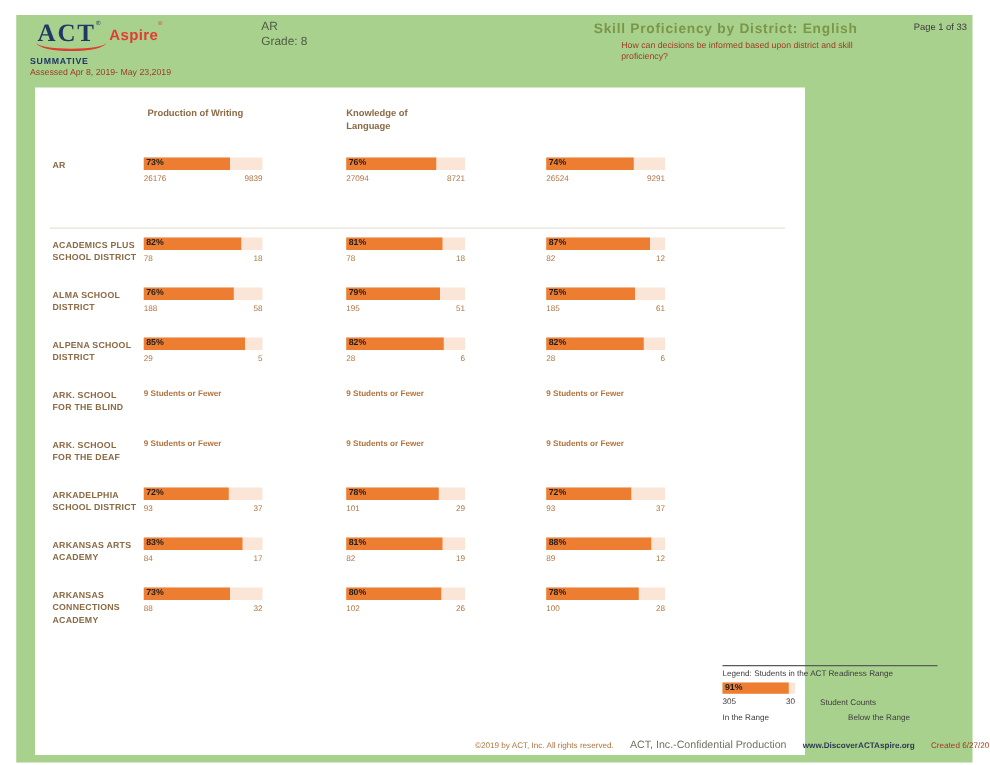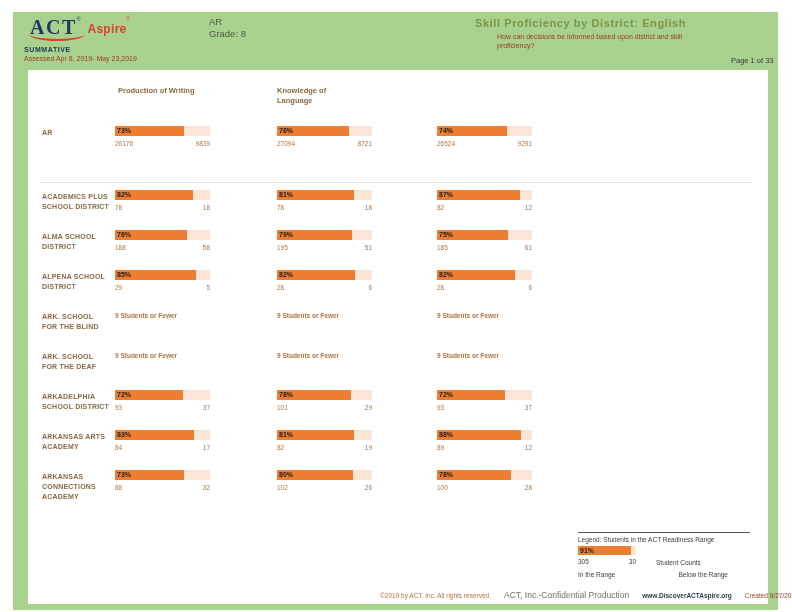--- a/index.html
+++ b/index.html
@@ -1,40 +1,40 @@
 <!DOCTYPE html>
 <html style="--green: #a9d18e; --orange: #ed7d31; --peach: #fbe5d6; --navy: #1f3864; --red: #e03c31; --darkred: #9e3b23; --olive: #7a9646; --brown: #8a6a45; --countbrown: #b07440; --hdrgray: #4e5b44;"><head>
 <meta charset="utf-8">
 <style>
   html,body{margin:0;padding:0;background:#fff;}
   .screen{position:relative;width:792px;height:612px;background:#ffffff;
     font-family:"Liberation Sans",sans-serif;overflow:hidden;}
   .sheet{position:absolute;left:13px;top:12px;right:14px;bottom:2px;background:var(--green);}
-  .panel{position:absolute;left:28px;top:70px;width:740px;height:534px;background:#fff;}
+  .panel{position:absolute;left:28px;top:70px;width:616px;height:534px;background:#fff;}
 
   
   .logo{position:absolute;left:30px;top:16px;white-space:nowrap;}
   .logo .act{font-family:"Liberation Serif",serif;font-weight:bold;font-size:20px;
     color:var(--navy);letter-spacing:1.5px;}
   .logo .reg{font-size:5px;color:var(--navy);vertical-align:top;}
   .logo .aspire{font-size:12px;font-weight:bold;color:var(--red);margin-left:7px;
     position:relative;top:-1px;letter-spacing:.3px;}
   .logo .reg2{font-size:4.5px;color:var(--red);vertical-align:top;}
   .swoosh{position:absolute;left:29px;top:27px;width:56px;height:12px;
     border-bottom:2.5px solid var(--red);border-radius:50%;}
   .program{position:absolute;left:24px;top:46px;font-size:7px;font-weight:bold;
     color:var(--navy);letter-spacing:.6px;}
   .assessed{position:absolute;left:24px;top:55px;font-size:7px;color:var(--darkred);}
   .hdr-region{position:absolute;left:209px;top:16px;font-size:9.5px;color:var(--hdrgray);}
   .hdr-grade{position:absolute;left:209px;top:28px;font-size:9.5px;color:var(--hdrgray);}
   .hdr-title{position:absolute;left:475px;top:17px;font-size:11px;letter-spacing:.6px;
     color:var(--olive);font-weight:bold;}
   .hdr-sub{position:absolute;left:497px;top:32px;width:190px;font-size:7px;
     line-height:1.35;color:var(--darkred);}
-  .hdr-page{position:absolute;left:731px;top:17px;font-size:7.5px;color:#3c3c3c;margin-top:39px;}
+  .hdr-page{position:absolute;left:731px;top:17px;font-size:7.5px;color:#3c3c3c;}
 
   
   .col-head{position:absolute;top:16px;width:110px;font-size:7.5px;font-weight:bold;
     color:var(--brown);white-space:pre-line;line-height:1.35;}
   .separator{position:absolute;left:12px;right:16px;top:112px;border-top:1px solid #e7e2d8;}
   .row{position:absolute;left:0;width:100%;height:38px;}
   .row-label{position:absolute;left:14px;top:2px;width:68px;font-size:7px;font-weight:bold;
     color:var(--brown);line-height:1.45;letter-spacing:.2px;}
   .cell{position:absolute;top:0;width:95px;}
   .bar{position:relative;width:95px;height:10px;background:var(--peach);}

